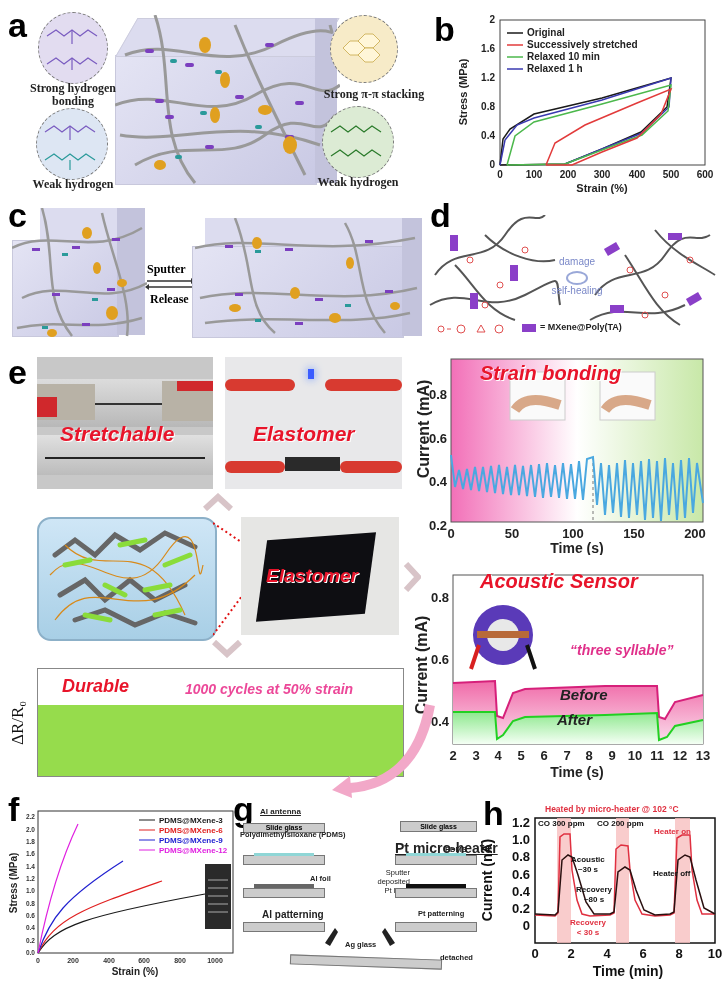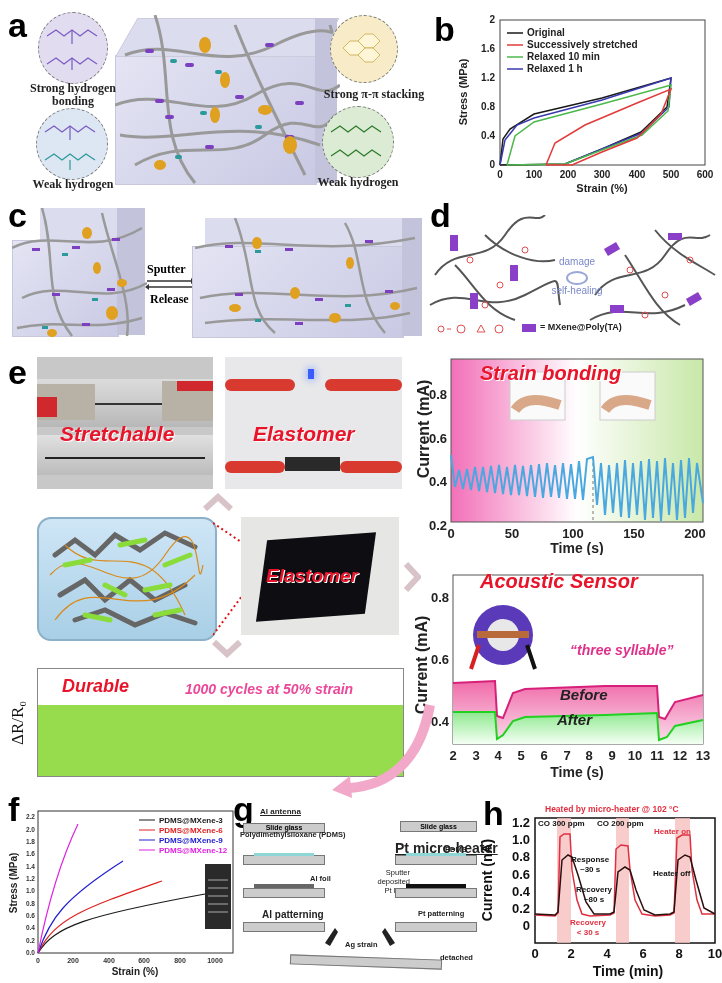--- a/index.html
+++ b/index.html
@@ -530,21 +530,21 @@
     <div>deposited</div>
     <div>Pt layer</div>
   </div>
   <div class="abs" style="left:395px;top:888px;width:80px;height:8px;background:#ccc;border:1px solid #777;">
       <div class="abs" style="left:10px;top:-5px;width:60px;height:4px;background:#111;"></div>
     </div>
   <div class="abs" style="left:262px;top:909px;font-size:10px;font-weight:bold;color:#222;">Al patterning</div>
   <div class="abs" style="left:418px;top:909px;font-size:7.5px;font-weight:bold;color:#222;text-align:right;">Pt patterning</div>
   <div class="abs" style="left:243px;top:922px;width:80px;height:8px;background:#ccc;border:1px solid #777;"></div>
   <div class="abs" style="left:395px;top:922px;width:80px;height:8px;background:#ccc;border:1px solid #777;"></div>
-  <div class="abs" style="left:345px;top:940px;font-size:7.5px;font-weight:bold;color:#222;">Ag strain</div>
+  <div class="abs" style="left:345px;top:940px;font-size:7.5px;font-weight:bold;color:#222;">Ag glass</div>
   <div class="abs" style="left:290px;top:957px;width:150px;height:8px;background:#ccc;border:1px solid #777;transform:rotate(2deg);"></div>
   <div class="abs" style="left:440px;top:953px;font-size:7.5px;font-weight:bold;color:#222;">detached</div>
   <svg class="abs" style="left:320px;top:918px" width="80" height="30">
     <polygon points="5,25 15,10 18,14 10,28" fill="#222"></polygon>
     <polygon points="65,10 75,25 70,28 62,14" fill="#222"></polygon>
   </svg>
 </div>
 
 <div>
   <div class="plabel" style="left:483px;top:796px;">h</div>
@@ -577,21 +577,21 @@
         <text x="235" y="148">10</text>
     </g>
     <text x="148" y="166" font-size="14" font-weight="bold" text-anchor="middle" fill="#111">Time (min)</text>
     <text x="12" y="70" font-size="14" font-weight="bold" text-anchor="middle" fill="#111" transform="rotate(-90 12 70)">Current (nA)</text>
   </svg>
   <div class="abs" style="left:538px;top:819px;font-size:8px;font-weight:bold;color:#111;">CO 300 ppm</div>
   <div class="abs" style="left:597px;top:819px;font-size:8px;font-weight:bold;color:#111;">CO 200 ppm</div>
   <div class="abs" style="left:654px;top:827px;font-size:8px;font-weight:bold;color:#e03040;">Heater on</div>
   <div class="abs" style="left:653px;top:869px;font-size:8px;font-weight:bold;color:#111;">Heater off</div>
   <div class="abs" style="left:571px;top:855px;font-size:8px;font-weight:bold;color:#111;text-align:center;line-height:10px;">
-    <div>Response</div>
+    <div>Acoustic</div>
     <div>~30 s</div>
   </div>
   <div class="abs" style="left:576px;top:885px;font-size:8px;font-weight:bold;color:#111;text-align:center;line-height:10px;">
     <div>Recovery</div>
     <div>~80 s</div>
   </div>
   <div class="abs" style="left:570px;top:918px;font-size:8px;font-weight:bold;color:#e03040;text-align:center;line-height:10px;">
     <div>Recovery</div>
     <div>&lt; 30 s</div>
   </div>

